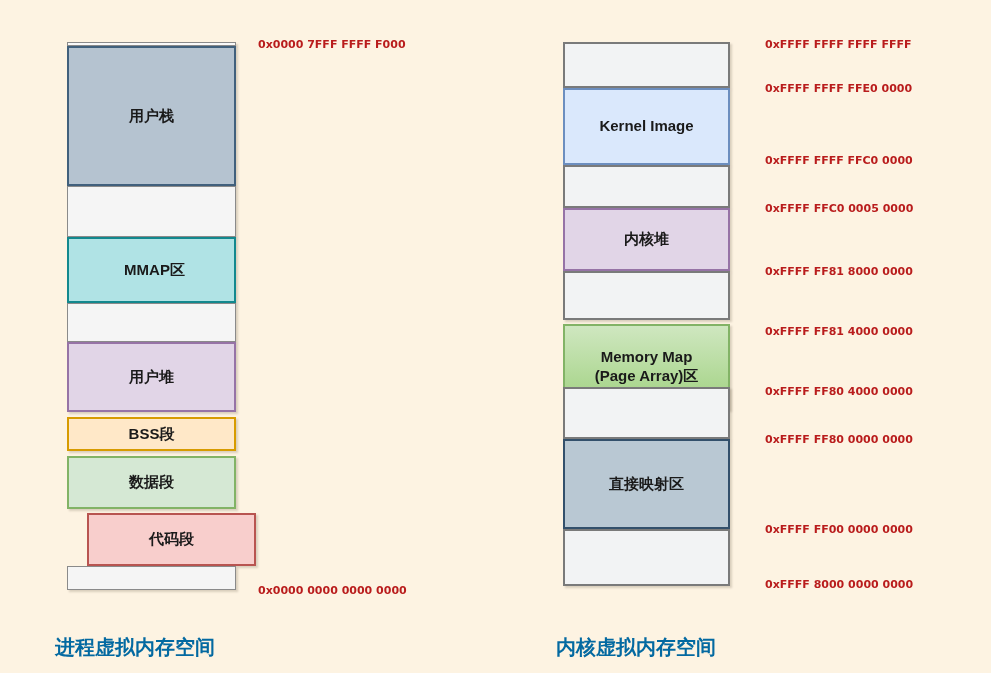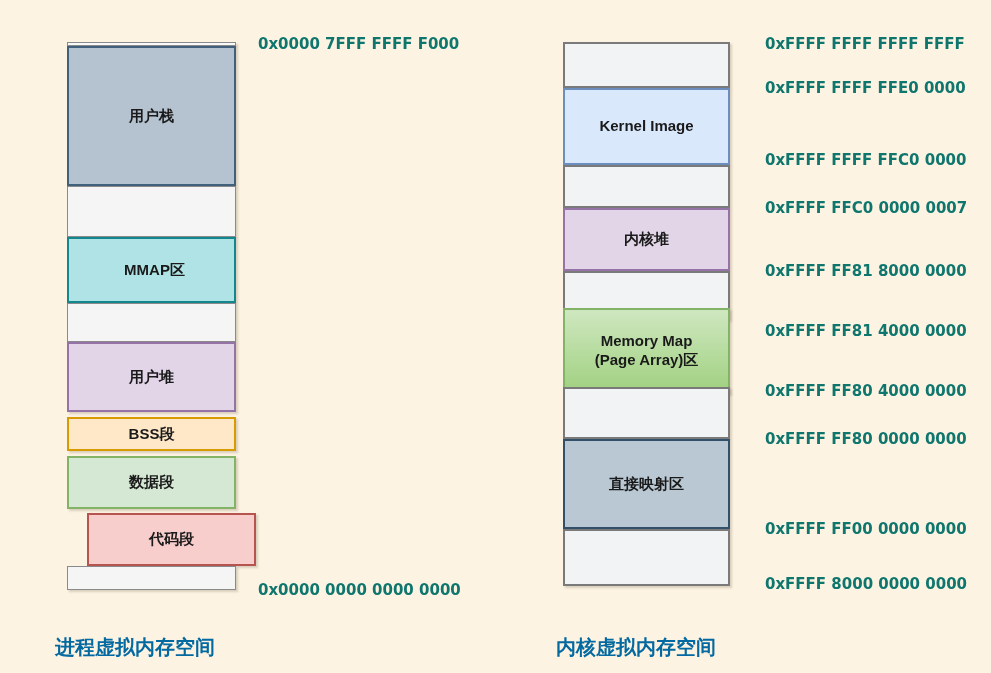--- a/index.html
+++ b/index.html
@@ -28,22 +28,22 @@
     color: #1a1a1a;
     text-align: center;
     white-space: pre-line;
     line-height: 1.25;
   }
   .address {
     position: absolute;
     transform: translateY(-50%);
     font-family: "DejaVu Sans", sans-serif;
     font-weight: bold;
-    font-size: 15px;
-    color: #0f766e;
+    font-size: 11px;
+    color: #b91c1c;
     white-space: nowrap;
     letter-spacing: 0px;
   }
   .caption {
     position: absolute;
     top: 634px;
     font-size: 20px;
     font-weight: bold;
     color: #0369a1;
     white-space: nowrap;
@@ -83,32 +83,32 @@
     <div class="address" style="left: 258px; top: 590px;">0x0000 0000 0000 0000</div>
     <div class="segment" style="left: 563px; width: 167px; top: 42px; height: 46px; background: rgb(242, 243, 244); border-color: rgb(122, 122, 122); border-width: 2px;"></div>
     <div class="segment" style="left: 563px; width: 167px; top: 88px; height: 77px; background: rgb(218, 232, 252); border-color: rgb(108, 142, 191); border-width: 2px;">
       <span class="seg-label">Kernel Image</span>
     </div>
     <div class="segment" style="left: 563px; width: 167px; top: 165px; height: 43px; background: rgb(242, 243, 244); border-color: rgb(122, 122, 122); border-width: 2px;"></div>
     <div class="segment" style="left: 563px; width: 167px; top: 208px; height: 63px; background: rgb(225, 213, 231); border-color: rgb(150, 115, 166); border-width: 2px;">
       <span class="seg-label">内核堆</span>
     </div>
     <div class="segment" style="left: 563px; width: 167px; top: 271px; height: 49px; background: rgb(242, 243, 244); border-color: rgb(122, 122, 122); border-width: 2px;"></div>
-    <div class="segment" style="left: 563px; width: 167px; top: 308px; height: 86px; background: linear-gradient(rgb(207, 231, 192), rgb(160, 209, 128)); border-color: rgb(130, 179, 102); border-width: 2px;">
+    <div class="segment" style="left: 563px; width: 167px; top: 324px; height: 86px; background: linear-gradient(rgb(207, 231, 192), rgb(160, 209, 128)); border-color: rgb(130, 179, 102); border-width: 2px;">
       <span class="seg-label">Memory Map
 (Page Array)区</span>
     </div>
     <div class="segment" style="left: 563px; width: 167px; top: 387px; height: 52px; background: rgb(242, 243, 244); border-color: rgb(122, 122, 122); border-width: 2px;"></div>
     <div class="segment" style="left: 563px; width: 167px; top: 439px; height: 90px; background: rgb(185, 200, 211); border-color: rgb(51, 80, 107); border-width: 2px;">
       <span class="seg-label">直接映射区</span>
     </div>
     <div class="segment" style="left: 563px; width: 167px; top: 529px; height: 57px; background: rgb(242, 243, 244); border-color: rgb(122, 122, 122); border-width: 2px;"></div>
     <div class="address" style="left: 765px; top: 44px;">0xFFFF FFFF FFFF FFFF</div>
     <div class="address" style="left: 765px; top: 88px;">0xFFFF FFFF FFE0 0000</div>
     <div class="address" style="left: 765px; top: 160px;">0xFFFF FFFF FFC0 0000</div>
-    <div class="address" style="left: 765px; top: 208px;">0xFFFF FFC0 0000 0007</div>
+    <div class="address" style="left: 765px; top: 208px;">0xFFFF FFC0 0005 0000</div>
     <div class="address" style="left: 765px; top: 271px;">0xFFFF FF81 8000 0000</div>
     <div class="address" style="left: 765px; top: 331px;">0xFFFF FF81 4000 0000</div>
     <div class="address" style="left: 765px; top: 391px;">0xFFFF FF80 4000 0000</div>
     <div class="address" style="left: 765px; top: 439px;">0xFFFF FF80 0000 0000</div>
     <div class="address" style="left: 765px; top: 529px;">0xFFFF FF00 0000 0000</div>
     <div class="address" style="left: 765px; top: 584px;">0xFFFF 8000 0000 0000</div>
   </div>
 
 </body></html>

